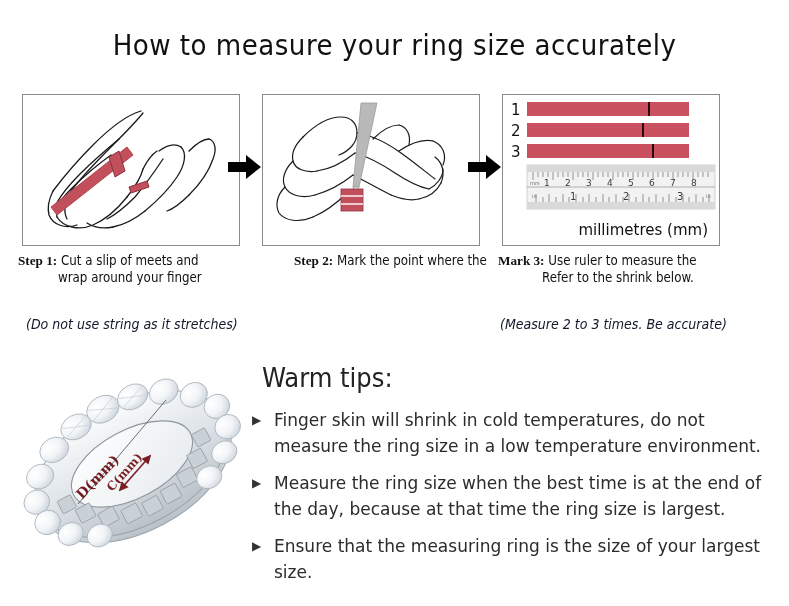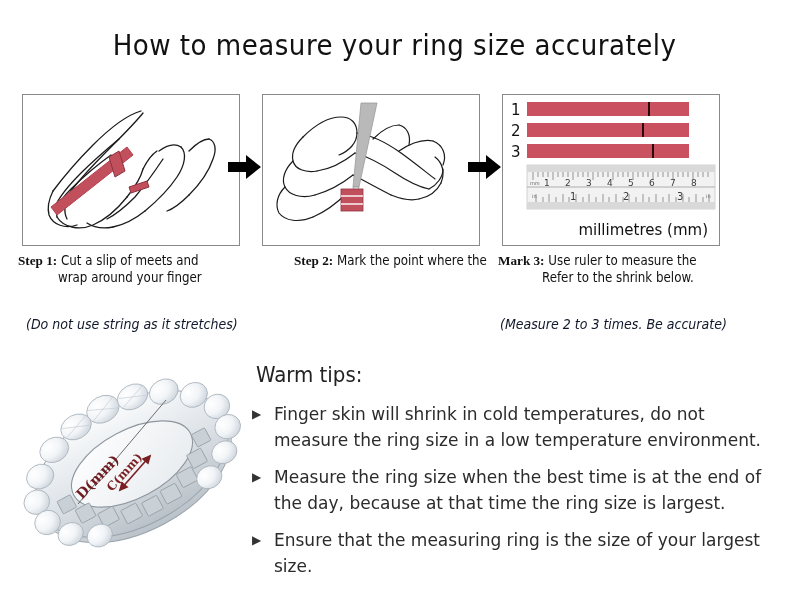--- a/index.html
+++ b/index.html
@@ -64,21 +64,21 @@
   #note1{left:26px;top:316px;}
   #note3{left:500px;top:316px;}
 
   
   .ringwrap{position:absolute;left:14px;top:352px;width:236px;height:225px;}
 
   
   .tips{position:absolute;left:252px;top:362px;width:520px;}
   .tips-head{
     font-family:"DejaVu Sans Condensed","Liberation Sans",sans-serif;
-    font-size:22px;color:#222;margin:0 0 14px 4px;font-weight:400;
+    font-size:27px;color:#222;margin:0 0 14px 10px;font-weight:400;
   }
   .tip{
     position:relative;
     padding-left:22px;
     margin-bottom:11px;
     font-size:17px;
     line-height:26px;
     color:#2b2b2b;
     font-family:"DejaVu Sans","Liberation Sans",sans-serif;
   }

